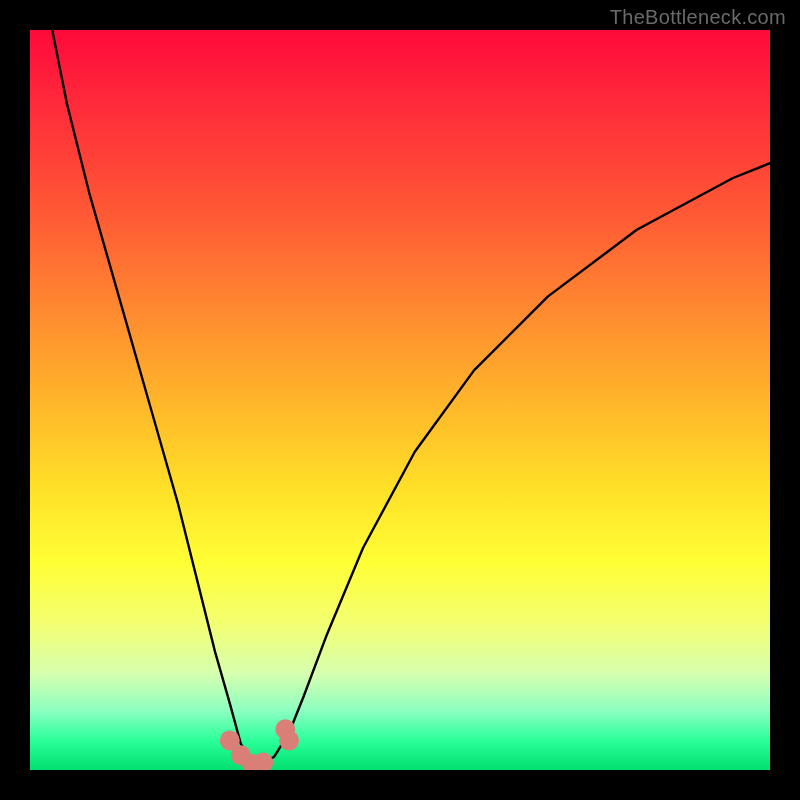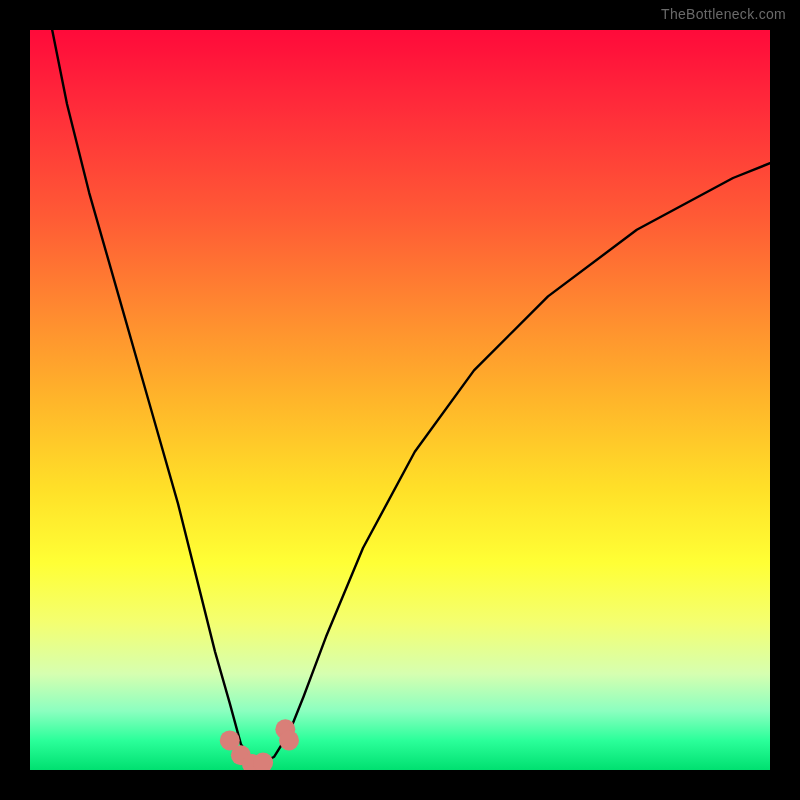--- a/index.html
+++ b/index.html
@@ -30,21 +30,21 @@
       #8cffc0 92%,
       #2bff9a 96%,
       #00e070 100%
     );
   }
   .watermark {
     position: absolute;
     top: 6px;
     right: 14px;
     color: #6a6a6a;
-    font-size: 14px;
+    font-size: 20px;
     letter-spacing: 0.3px;
     font-weight: 500;
   }
   svg.plot {
     position: absolute;
     left: 0;
     top: 0;
     width: 740px;
     height: 740px;
   }

